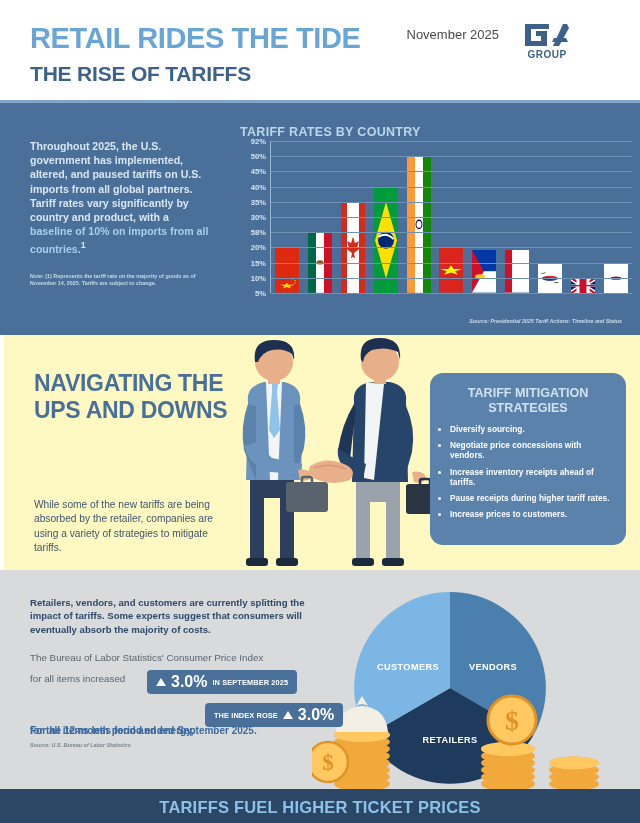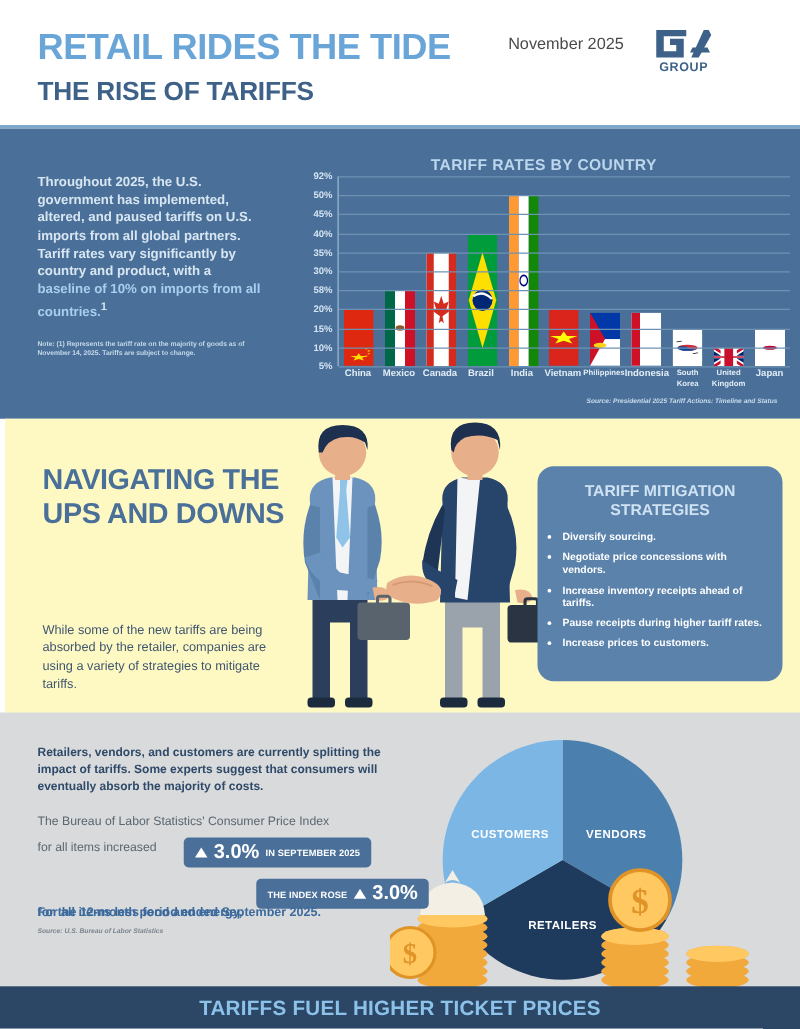--- a/index.html
+++ b/index.html
@@ -53,21 +53,21 @@
   .intro-text {
     position: absolute; left: 30px; top: 36px; width: 182px;
     font-size: 10.6px; line-height: 14.2px; color: #d8e6f2; font-weight: bold;
   }
   .intro-text .hl { color: #a9cfee; }
   .intro-note {
     position: absolute; left: 30px; top: 170px; width: 186px;
     font-size: 5.4px; line-height: 7.4px; color: #c6d9ea; font-weight: bold;
   }
   .chart-title {
-    position: absolute; left: 240px; top: 22px; width: 390px; text-align: center;
+    position: absolute; left: 240px; top: 22px; width: 390px; text-align: left;
     font-size: 12.5px; font-weight: bold; color: #bcd6ec; letter-spacing: 0.3px;
   }
   .chart-area {
     position: absolute; left: 240px; top: 38px; width: 392px; height: 152px;
   }
   .y-axis { position: absolute; left: 0; top: 0; width: 28px; height: 152px; }
   .y-tick {
     position: absolute; right: 2px; font-size: 7.6px; font-weight: bold;
     color: #d4e4f2; transform: translateY(-50%);
   }
@@ -329,33 +329,20 @@
           <div class="gridline" style="top: 60.8px;"></div>
           <div class="gridline" style="top: 76px;"></div>
           <div class="gridline" style="top: 91.2px;"></div>
           <div class="gridline" style="top: 106.4px;"></div>
           <div class="gridline" style="top: 121.6px;"></div>
           <div class="gridline" style="top: 136.8px;"></div>
           <div class="gridline" style="top: 152px;"></div>
         </div>
     </div>
 
-    <div class="x-labels" id="x-labels">
-        <div class="x-label">China</div>
-        <div class="x-label">Mexico</div>
-        <div class="x-label">Canada</div>
-        <div class="x-label">Brazil</div>
-        <div class="x-label">India</div>
-        <div class="x-label">Vietnam</div>
-        <div class="x-label sm">Philippines</div>
-        <div class="x-label">Indonesia</div>
-        <div class="x-label sm">South Korea</div>
-        <div class="x-label sm">United Kingdom</div>
-        <div class="x-label">Japan</div>
-      </div>
     <div class="chart-source">Source: Presidential 2025 Tariff Actions: Timeline and Status</div>
   </div>
 
   <div class="sec-nav">
     <div class="nav-heading">NAVIGATING THE UPS AND DOWNS</div>
     <div class="nav-body">While some of the new tariffs are being absorbed by the retailer, companies are using a variety of strategies to mitigate tariffs.</div>
 
     <svg class="illus" viewBox="0 0 230 240">
 
       <g>

